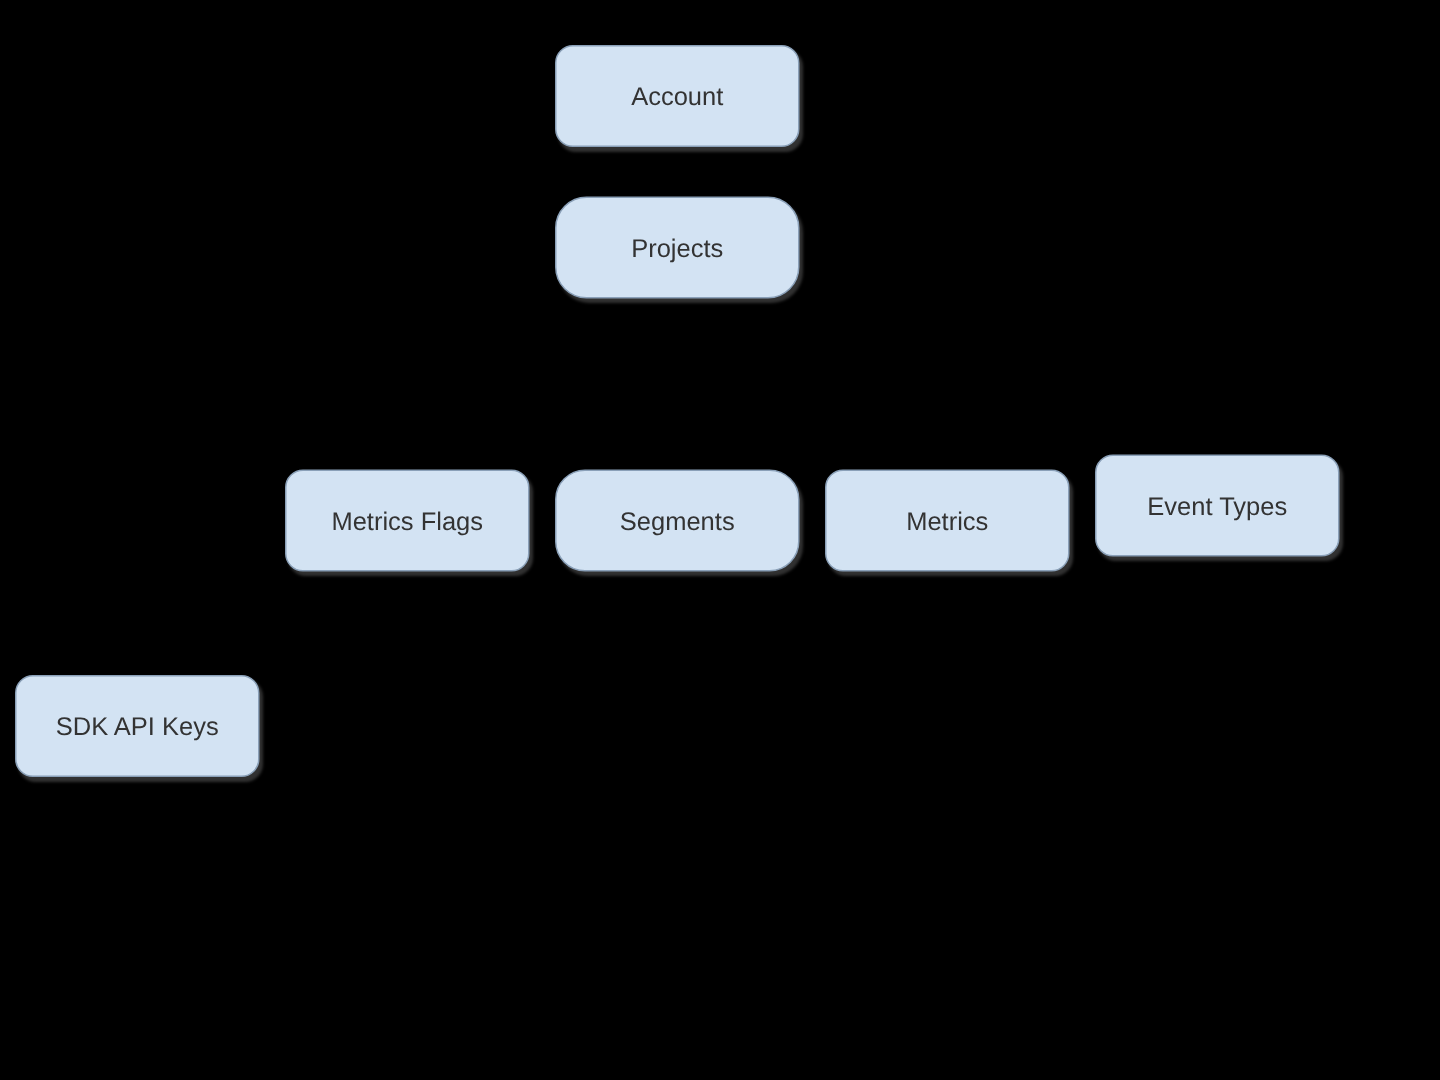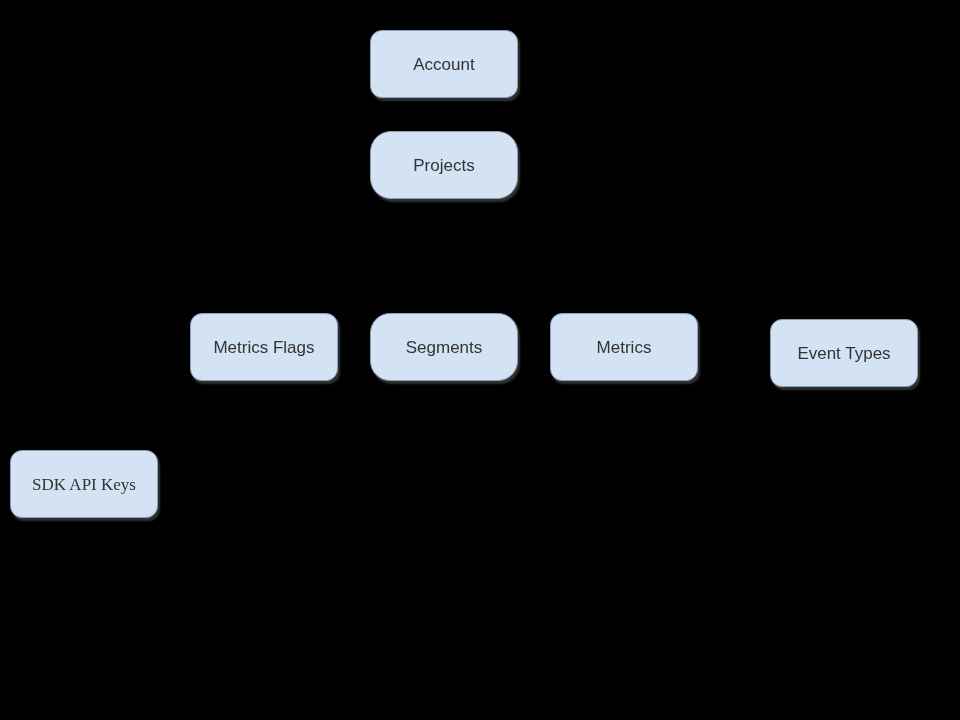--- a/index.html
+++ b/index.html
@@ -10,21 +10,21 @@
   .stage {
     position: relative;
     width: 960px;
     height: 720px;
     background: var(--canvas-bg, #000);
     overflow: hidden;
     font-family: "Liberation Sans", sans-serif;
   }
   .node {
     position: absolute;
-    width: 148px;
+    width: 163px;
     height: 68px;
     box-sizing: border-box;
     background: var(--node-fill, #d3e3f3);
     border: 1px solid var(--node-border, #8aa0b8);
     border-radius: 12px;
     color: var(--node-text, #333333);
     font-size: 17px;
     line-height: 1;
     display: flex;
     align-items: center;
@@ -33,22 +33,22 @@
     box-shadow: 2px 3px 2px rgba(140,140,140,0.35);
     white-space: nowrap;
   }
   
   .pos-account      { left: 370px; top:  30px; }
   .pos-projects     { left: 370px; top: 131px; border-radius: 21px; }
   .pos-environments { left:  10px; top: 313px; }
   .pos-feature-flags{ left: 190px; top: 313px; }
   .pos-segments     { left: 370px; top: 313px; border-radius: 20px; }
   .pos-metrics      { left: 550px; top: 313px; }
-  .pos-event-types  { left: 730px; top: 319px; margin-left: 40px; }
-  .pos-sdk-api-keys { left:  10px; top: 450px; font-family: Liberation Serif, serif; }
+  .pos-event-types  { left: 730px; top: 303px; }
+  .pos-sdk-api-keys { left:  10px; top: 450px; }
 </style>
 </head>
 <body>
 
 <div class="stage" style="--canvas-bg: #000000; --node-fill: #d3e3f3; --node-border: #8aa0b8; --node-text: #333333;">
   <div class="node pos-account">Account</div>
 
   <div class="node pos-projects">Projects</div>
 
 

